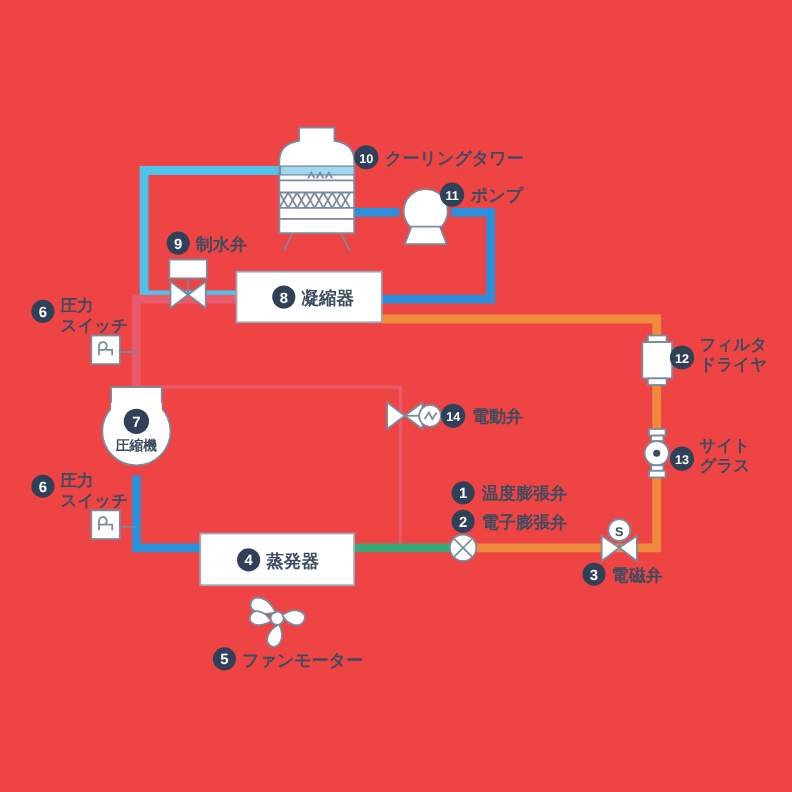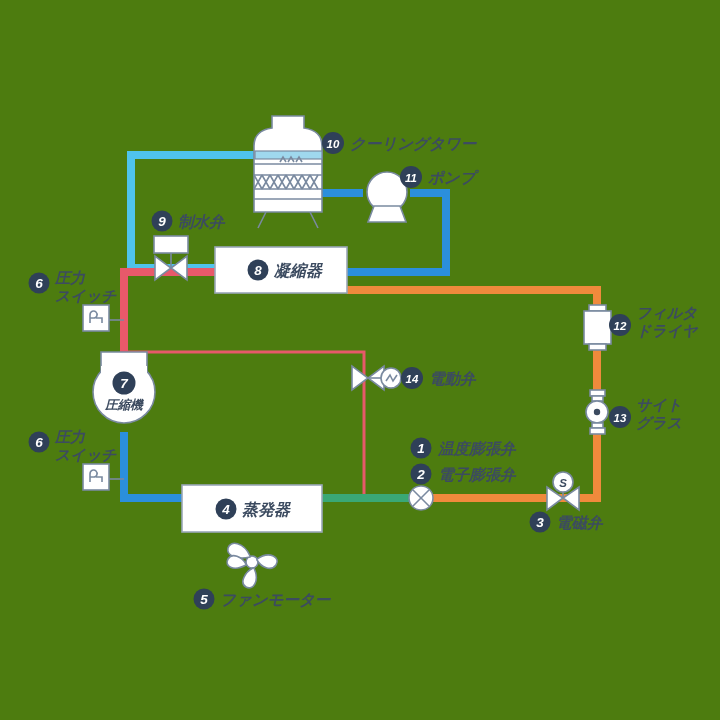--- a/index.html
+++ b/index.html
@@ -1,18 +1,18 @@
 <!DOCTYPE html>
 <html><head>
 <meta charset="utf-8">
 <style>
   html,body{margin:0;padding:0;background:#ffffff;}
   body{width:720px;height:720px;overflow:hidden;
        font-family:"Liberation Sans","DejaVu Sans",sans-serif;}
-  #stage{position:relative;width:720px;height:720px;background:#4d7c0f;font-style:italic;}
+  #stage{position:relative;width:720px;height:720px;background:#ef4444;}
   svg#diagram{position:absolute;left:0;top:0;width:720px;height:720px;display:block;}
   .lbl{font-family:"Liberation Sans","DejaVu Sans",sans-serif;
        font-weight:bold;fill:#3c4b60;}
   .lbl-16{font-size:15.5px;}
   .lbl-15{font-size:15px;}
   .badge-txt{font-family:"Liberation Sans","DejaVu Sans",sans-serif;
        font-weight:bold;fill:#ffffff;text-anchor:middle;}
   .badge-txt-13{font-size:13.5px;}
   .badge-txt-11{font-size:11.5px;}
   .box-txt{font-family:"Liberation Sans","DejaVu Sans",sans-serif;

